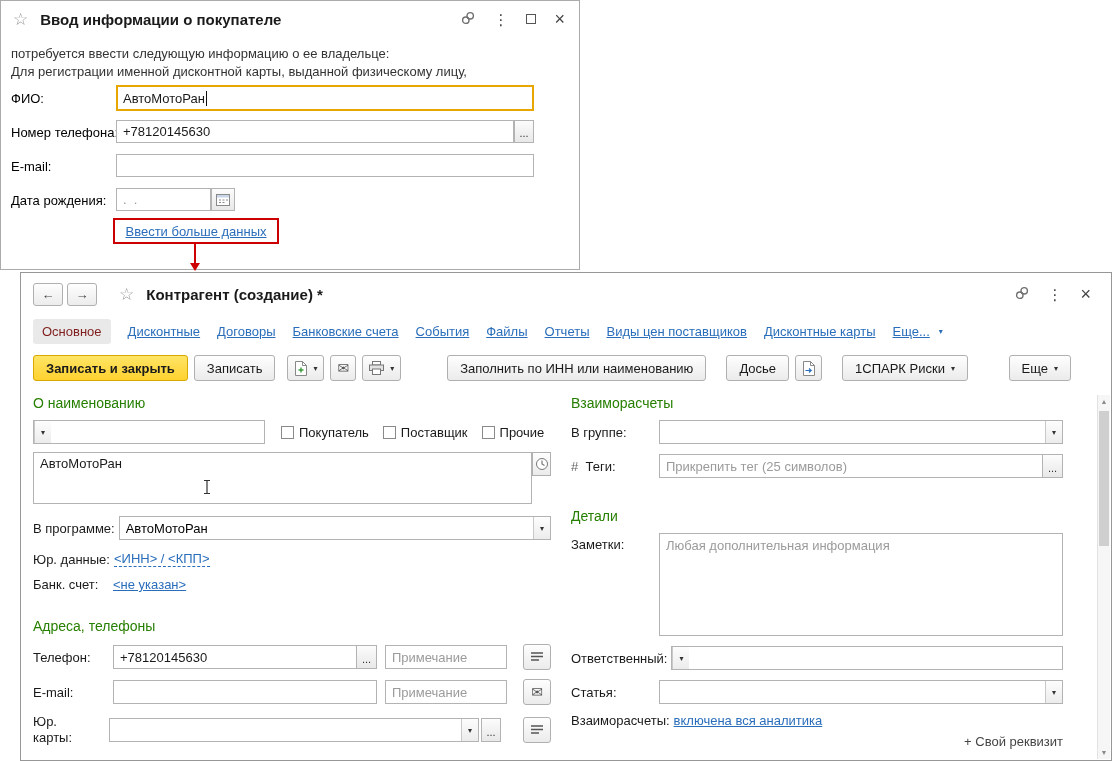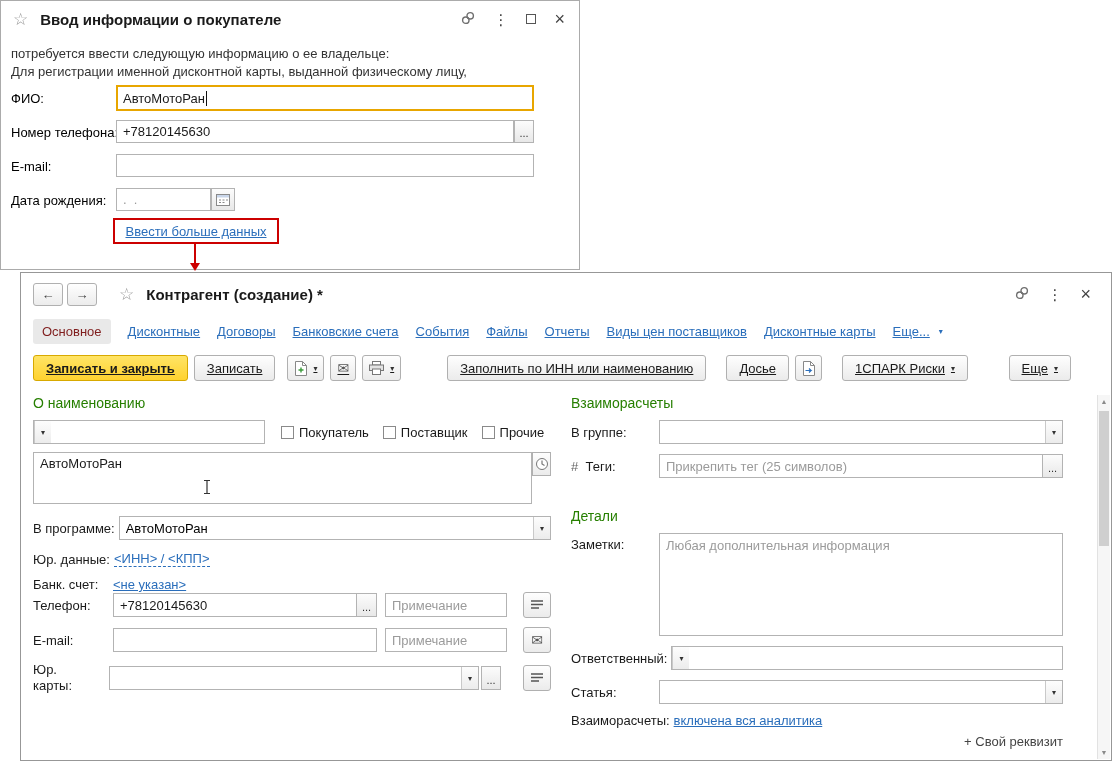--- a/index.html
+++ b/index.html
@@ -73,21 +73,21 @@
   
   #card { position:absolute; left:20px; top:272px; width:1092px; height:489px;
           background:#fff; border:1px solid #979797; }
   .card-header { display:flex; align-items:center; height:38px; padding:4px 20px 0 12px; }
   .navbtn { width:30px; height:23px; display:inline-flex; align-items:center; justify-content:center;
             background:linear-gradient(#fefefe,#ececec); border:1px solid #b0b0b0; border-radius:3px;
             color:#444; font-size:13px; cursor:default; }
   .card-title { font-size:15px; font-weight:bold; margin-left:12px; }
   .tabs { position:absolute; left:12px; top:46px; right:40px; display:flex; align-items:center; gap:17px; }
   .tab-active { background:#e9e9e9; border-radius:3px; padding:5px 9px; color:#7f1d1d; cursor:default; }
-  .toolbar { position:absolute; left:12px; top:82px; right:12px; display:flex; align-items:center; gap:6px;text-decoration:underline; }
+  .toolbar { position:absolute; left:12px; top:82px; right:12px; display:flex; align-items:center; gap:6px; }
   .col-left  { position:absolute; left:12px;  top:122px; width:518px; }
   .col-right { position:absolute; left:550px; top:122px; width:492px; }
   .namebox { flex:1; height:52px; border:1px solid #b3b3b3; padding:3px 6px; position:relative; background:#fff; }
   .histbtn { width:19px; height:24px; display:inline-flex; align-items:center; justify-content:center;
              background:linear-gradient(#fefefe,#ebebeb); border:1px solid #b0b0b0; align-self:flex-start; }
   .addr-lbl { width:48px; flex:0 0 48px; padding-right:4px; line-height:1.25; }
   .notes { flex:1; height:103px; border:1px solid #b3b3b3; resize:none; padding:4px 6px;
            font:13px "Liberation Sans","DejaVu Sans",sans-serif; outline:none; }
   .custom-attr { text-align:right; color:#444; margin-top:6px; cursor:pointer; }
   
@@ -275,20 +275,21 @@
     <div class="row" style="margin-bottom:10px">
       <span class="lbl">Юр. данные:</span>
       <a class="link-dashed">&lt;ИНН&gt; / &lt;КПП&gt;</a>
     </div>
 
     <div class="row">
       <span class="lbl">Банк. счет:</span>
       <a class="link">&lt;не указан&gt;</a>
     </div>
 
+    <div class="heading-green" style="margin-top:26px;margin-bottom:10px">Адреса, телефоны</div>
 
     <div class="row" style="margin-bottom:9px">
       <span class="lbl">Телефон:</span>
       <input class="input" style="width: 244px; height: 24px;" value="+78120145630">
       <button class="btn-dots" style="width:20px;height:24px;border-left:none">...</button>
       <input class="input" style="width: 122px; height: 24px; margin-left: 8px;" placeholder="Примечание">
       <button class="iconbtn" style="margin-left:auto">
         <svg width="14" height="12" viewBox="0 0 14 12">
             <path d="M1 2h12M1 5.5h12M1 9h8" stroke="#555" stroke-width="1.5"></path>
           </svg>

